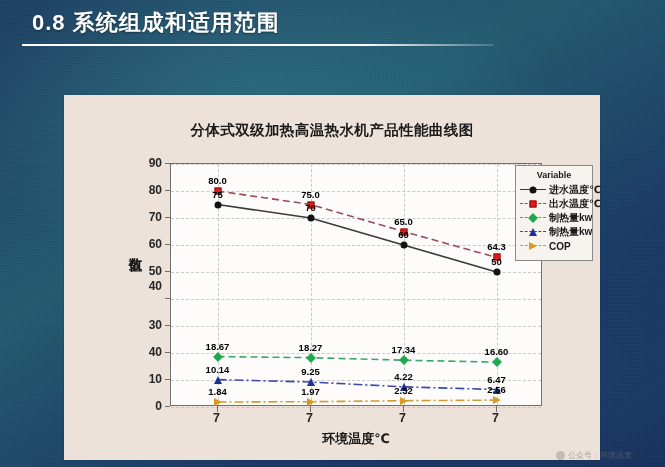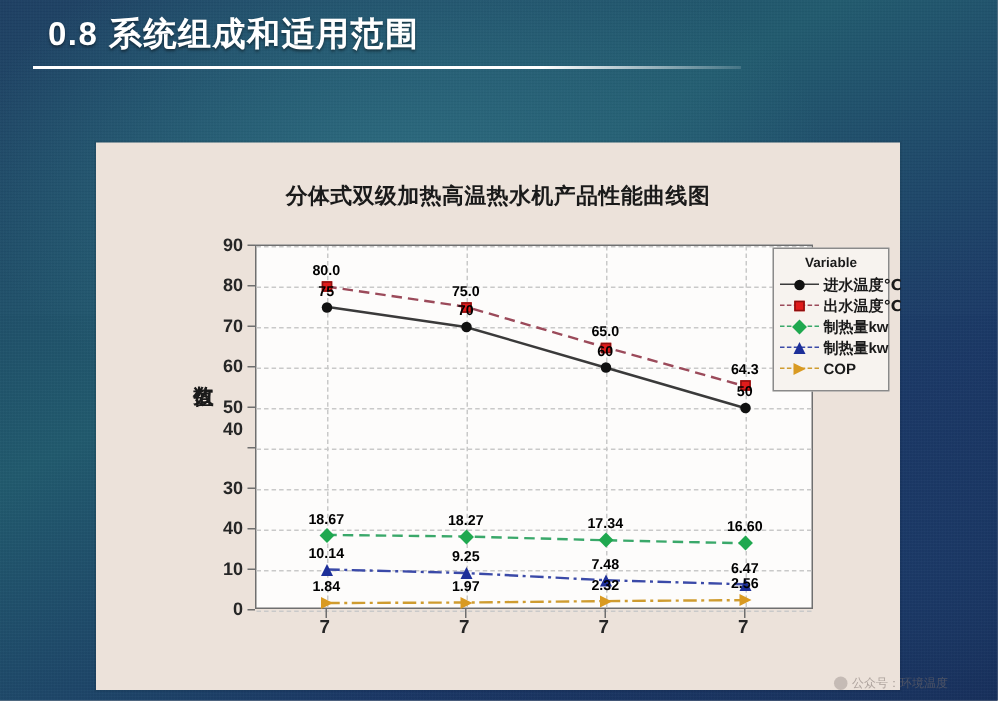--- a/index.html
+++ b/index.html
@@ -171,20 +171,21 @@
 <div class="header">
   <div class="header-title">0.8  系统组成和适用范围</div>
   <div class="header-rule"></div>
 </div>
 
 <div class="chart-card">
 
   <div class="chart-title">分体式双级加热高温热水机产品性能曲线图</div>
 
   <div class="axis-y-title">数值</div>
+  <div class="axis-x-title">环境温度℃</div>
 
   <div class="plot-frame">
     <div id="grid-layer">
         <div class="grid-h" style="top: 243px;"></div>
         <div class="grid-h" style="top: 216px;"></div>
         <div class="grid-h" style="top: 189px;"></div>
         <div class="grid-h" style="top: 162px;"></div>
         <div class="grid-h" style="top: 135px;"></div>
         <div class="grid-h" style="top: 108px;"></div>
         <div class="grid-h" style="top: 81px;"></div>
@@ -233,21 +234,21 @@
         <div class="pt-label" style="left: 46.5px; top: 22px;">80.0</div>
         <div class="pt-label" style="left: 139.5px; top: 35.5px;">75.0</div>
         <div class="pt-label" style="left: 232.5px; top: 62.5px;">65.0</div>
         <div class="pt-label" style="left: 325.5px; top: 88.42px;">64.3</div>
         <div class="pt-label" style="left: 46.5px; top: 187.591px;">18.67</div>
         <div class="pt-label" style="left: 139.5px; top: 188.671px;">18.27</div>
         <div class="pt-label" style="left: 232.5px; top: 191.182px; text-align: right;">17.34</div>
         <div class="pt-label" style="left: 325.5px; top: 193.18px;">16.60</div>
         <div class="pt-label" style="left: 46.5px; top: 210.622px;">10.14</div>
         <div class="pt-label" style="left: 139.5px; top: 213.025px;">9.25</div>
-        <div class="pt-label" style="left: 232.5px; top: 217.804px;">7.48</div>
+        <div class="pt-label" style="left: 232.5px; top: 217.804px;">4.22</div>
         <div class="pt-label" style="left: 325.5px; top: 220.531px;">6.47</div>
         <div class="pt-label" style="left: 46.5px; top: 233.032px;">1.84</div>
         <div class="pt-label" style="left: 139.5px; top: 232.681px;">1.97</div>
         <div class="pt-label" style="left: 232.5px; top: 231.736px;">2.32</div>
         <div class="pt-label" style="left: 325.5px; top: 231.088px;">2.56</div>
       </div>
   </div>
 
   <div id="ytick-layer">
       <div class="y-tick-label" style="left: 72px; top: 311px;">0</div>

